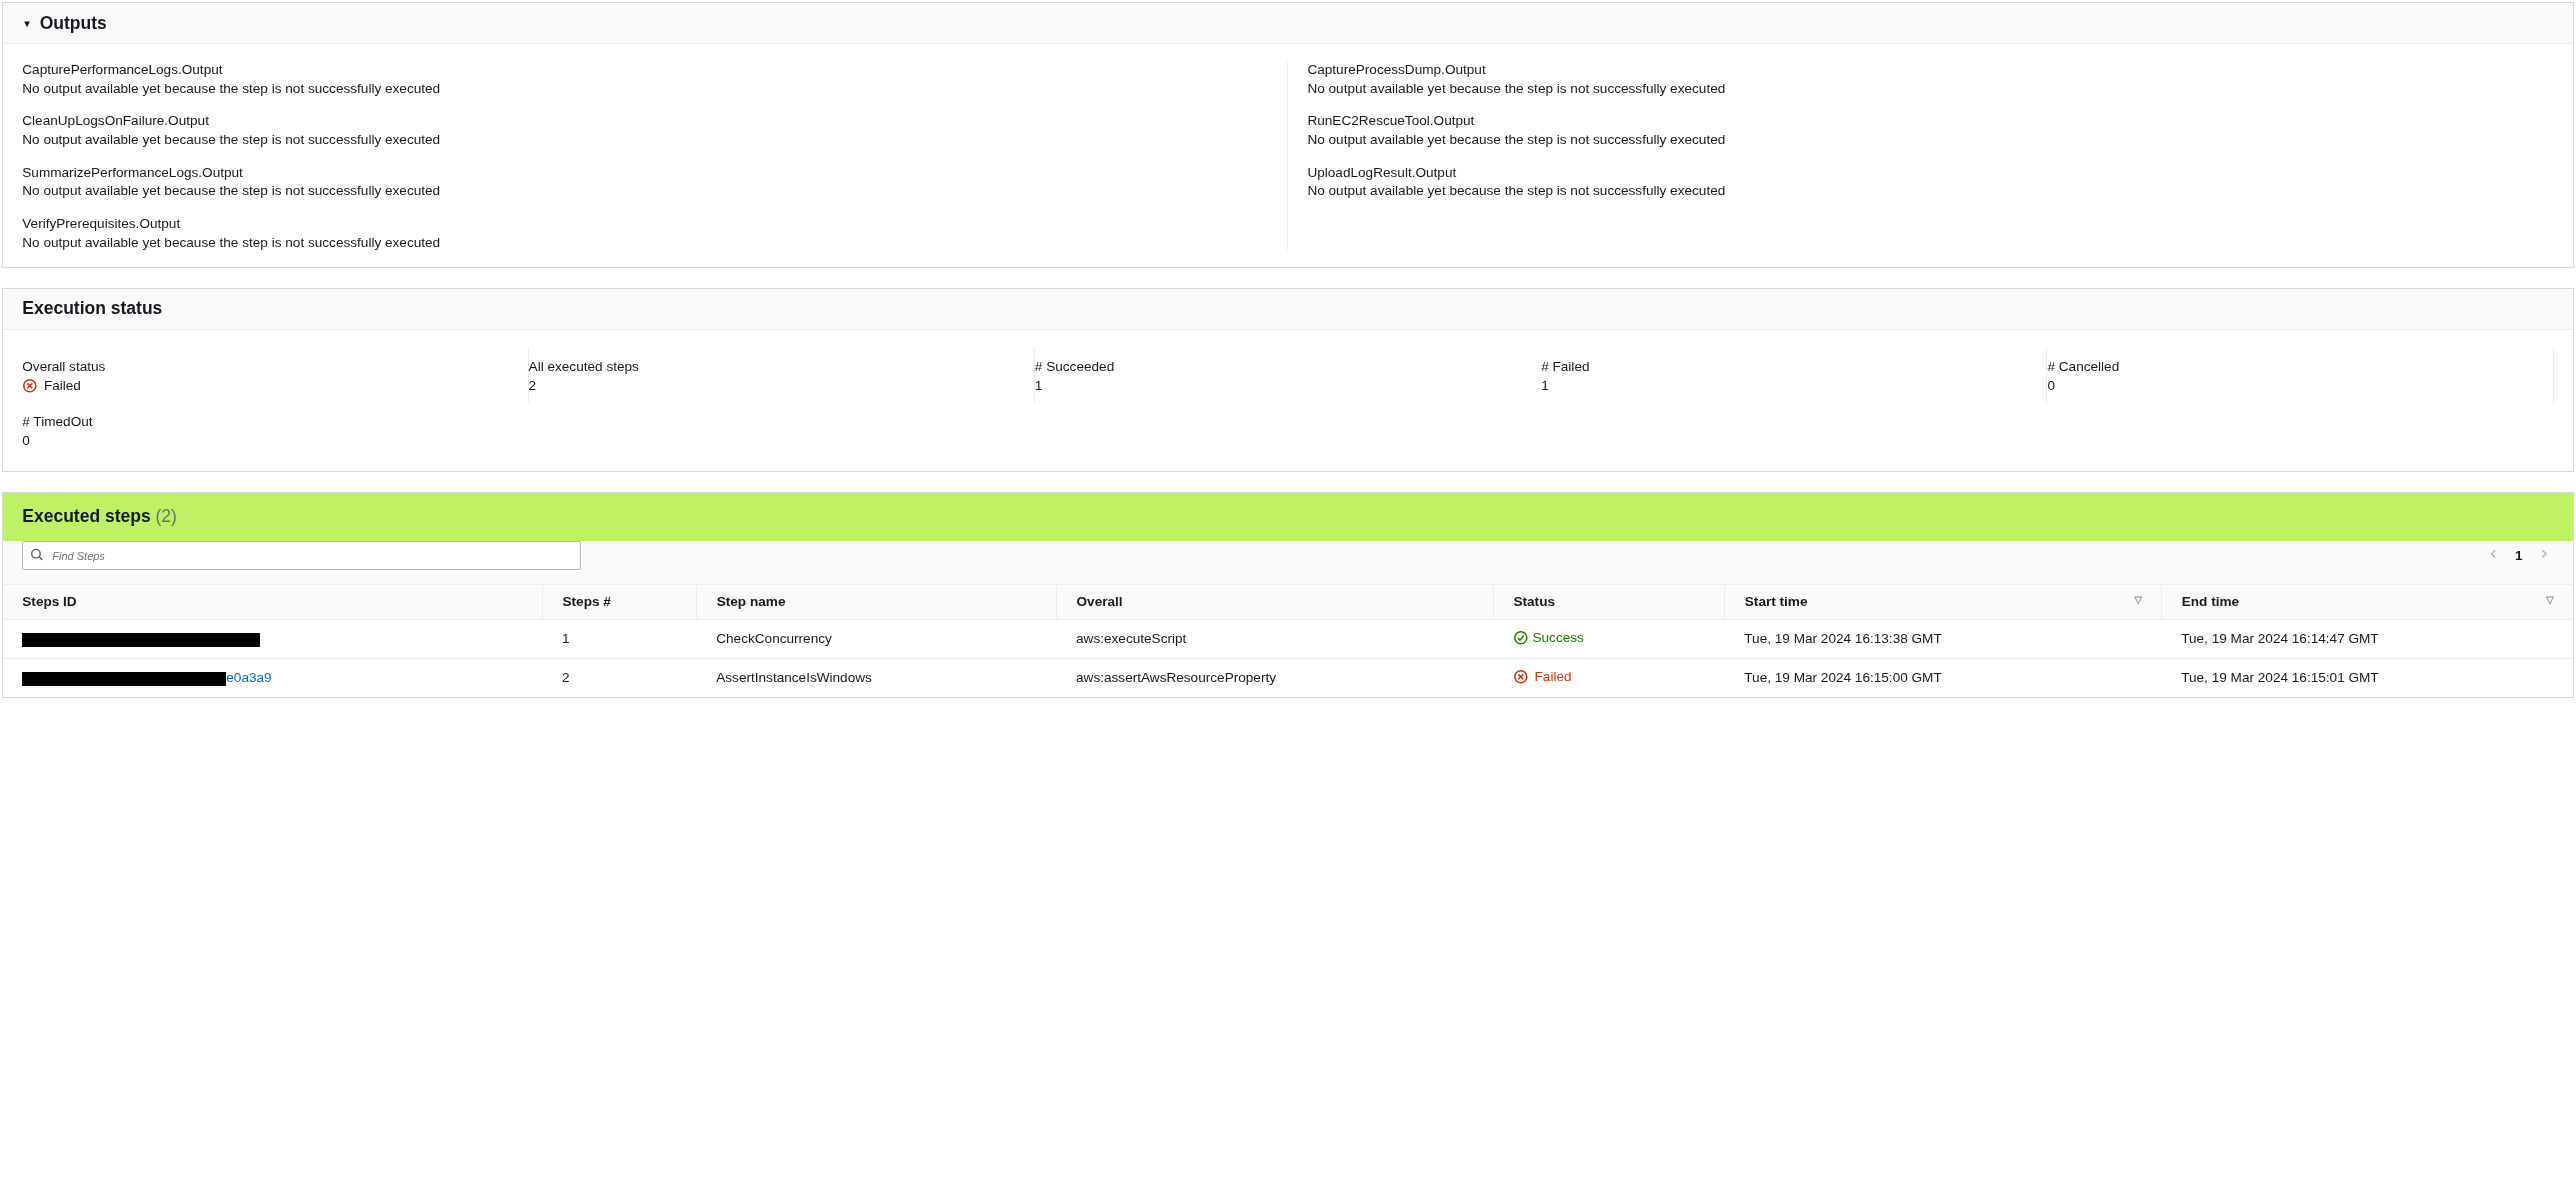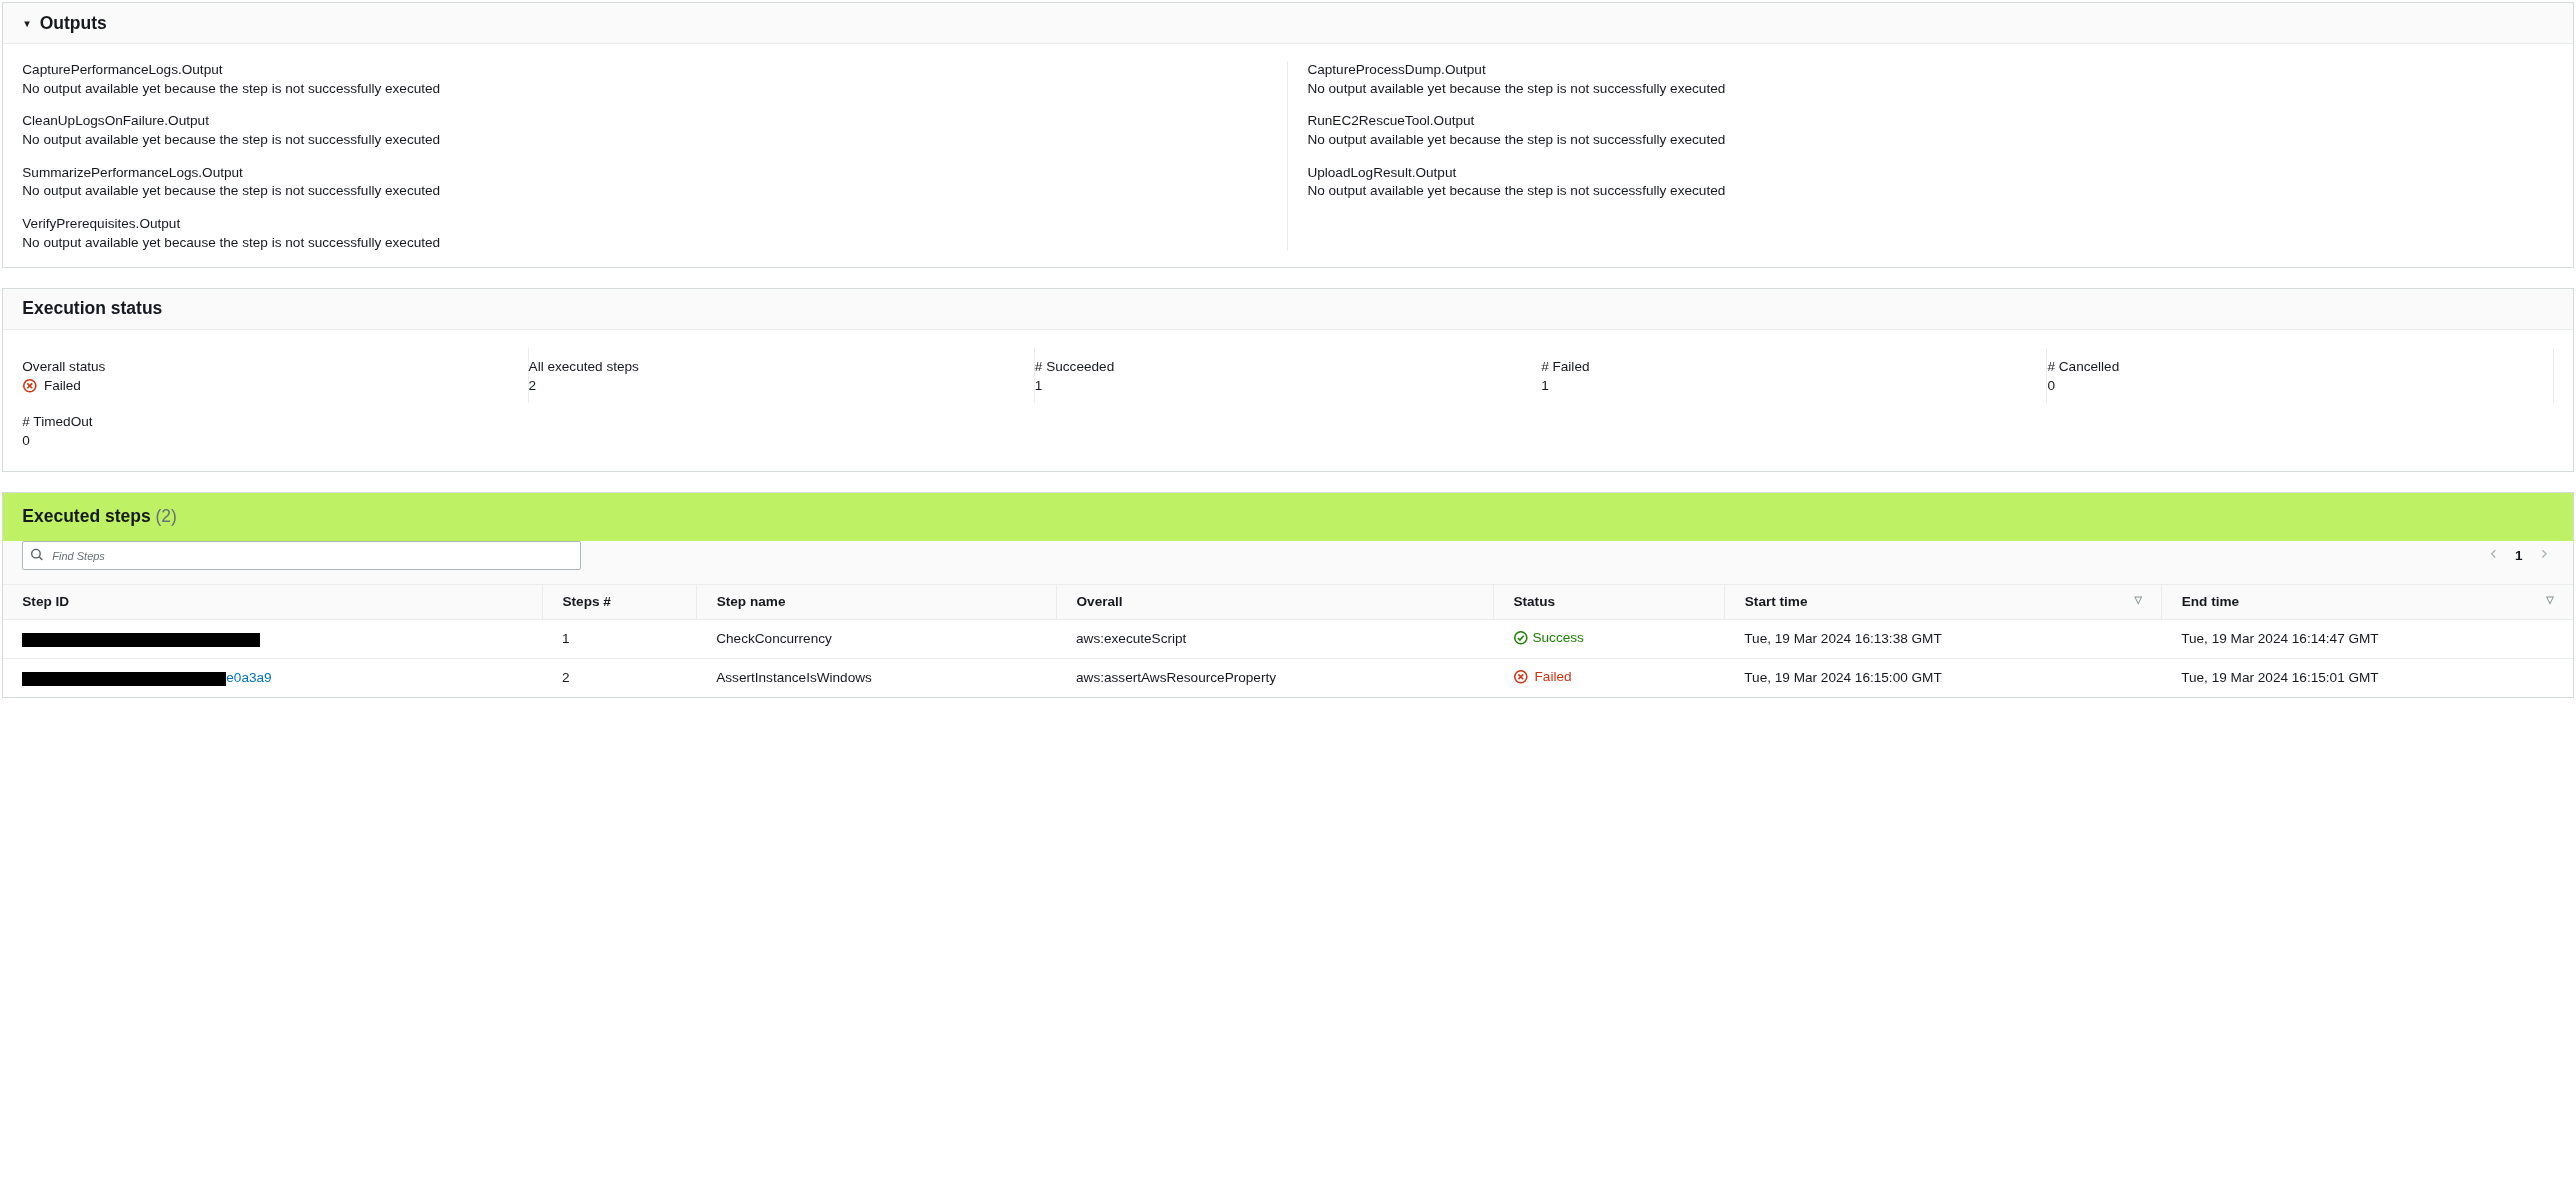--- a/index.html
+++ b/index.html
@@ -247,21 +247,21 @@
       <span class="chevron">
         <svg width="11.7" height="11.7" viewBox="0 0 16 16" fill="none" stroke="#aab7b8" stroke-width="2">
             <polyline points="6,3 11,8 6,13"></polyline>
           </svg>
       </span>
     </div>
   </div>
   <table>
     <thead>
       <tr>
-        <th style="width:21%"><span>Step ID</span></th>
+        <th style="width:21%"><span>Steps ID</span></th>
         <th class="col-sep-th" style="width:6%"><span>Steps #</span></th>
         <th class="col-sep-th" style="width:14%"><span>Step name</span></th>
         <th class="col-sep-th" style="width:17%"><span>Overall</span></th>
         <th class="col-sep-th" style="width:9%"><span>Status</span></th>
         <th class="col-sep-th" style="width:17%"><span>Start time</span><span class="sort-icon">▽</span></th>
         <th class="col-sep-th" style="width:16%"><span>End time</span><span class="sort-icon">▽</span></th>
       </tr>
     </thead>
     <tbody>
       <tr>

